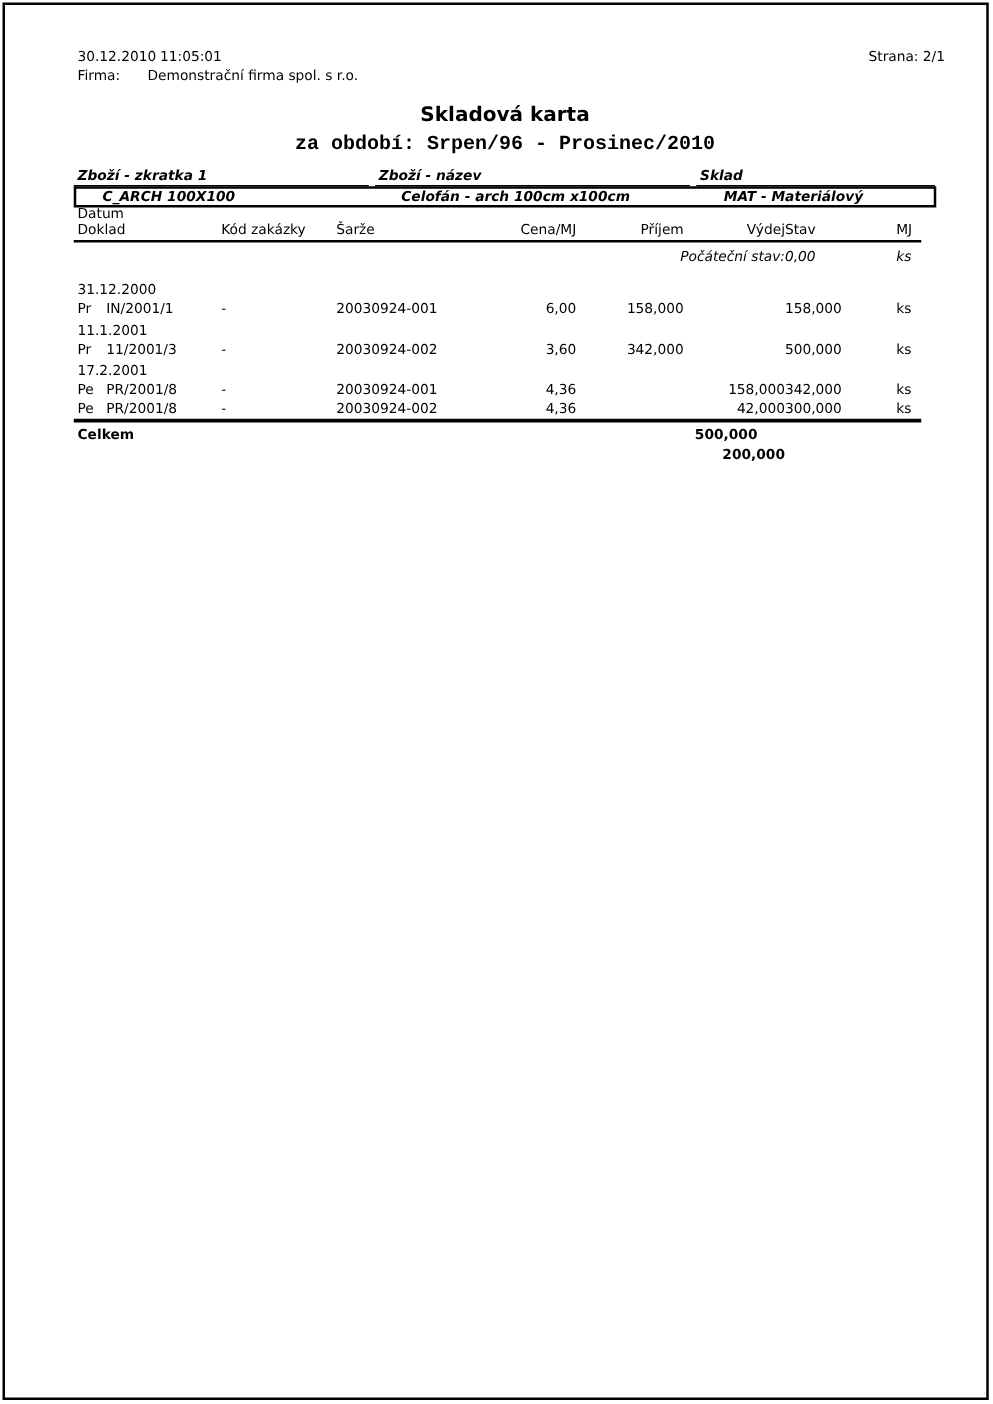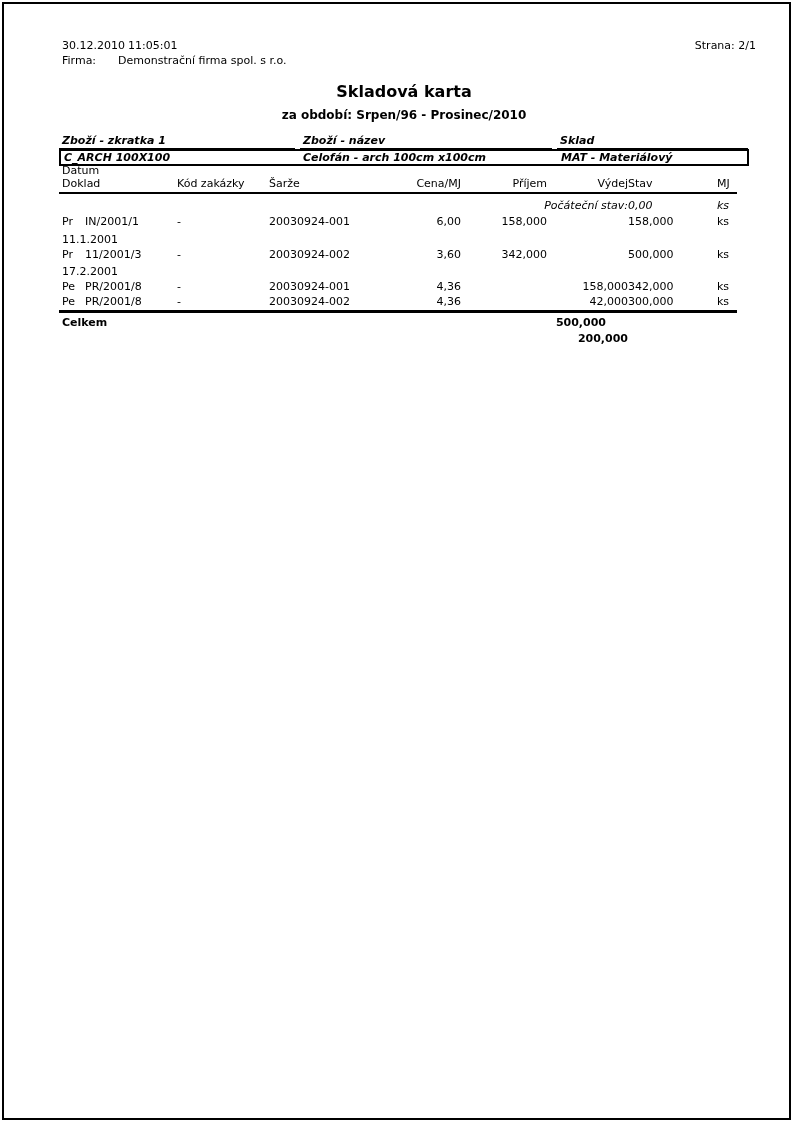--- a/index.html
+++ b/index.html
@@ -17,32 +17,32 @@
   .ph-line1 { display:flex; }
   .ph-date { display:inline-block; width:66px; }
   .ph-time { display:inline-block; }
   .ph-spacer { flex:1; }
   .ph-line2 { display:flex; margin-top:1px; }
   .ph-firma-label { display:inline-block; width:56px; }
 
   
   .title-block { position:absolute; top:78px; left:59px; width:690px; text-align:center; }
   .title { font-size:16px; font-weight:bold; line-height:28px; }
-  .subtitle { font-size:12px; font-weight:bold; line-height:15px; margin-top:2px; }
+  .subtitle { font-size:16px; font-weight:bold; line-height:15px; margin-top:2px;font-family:Liberation Mono, monospace; }
 
   
   .item-info { position:absolute; top:134px; left:59px; width:690px; }
   .item-labels { display:flex; font-style:italic;font-weight:bold; }
   .il { border-bottom:1px solid #000; height:15px; line-height:14px; padding-left:3px; }
   .il-a { width:236px; }
   .il-b { width:252px; margin-left:5px; }
   .il-c { width:191px; margin-left:5px; }
   .item-values { display:flex; border:2px solid #000; height:17px; line-height:13px; font-weight:bold; font-style:italic; margin-top:0px; }
   .iv { padding-top:0px; }
-  .iv-a { width:239px; padding-left:3px; }
+  .iv-a { width:239px; padding-left:3px;margin-left:18px; }
   .iv-b { width:257px; padding-left:3px; }
   .iv-c { flex:1; padding-left:4px; }
 
   
   .table { position:absolute; top:164px; left:59px; width:678px; }
   .trow { display:flex; height:14px; line-height:14px; }
   .c1 { width:114px; padding-left:3px; }
   .c2 { width:95px;  padding-left:4px; }
   .c3 { width:104px; padding-left:1px; }
   .c4 { width:89px;  text-align:right; }
@@ -118,20 +118,21 @@
       <div class="c8">MJ</div>
     </div>
   </div>
 
   <div class="trow opening">
     <div class="op-label">Počáteční stav:</div>
     <div class="c7">0,00</div>
     <div class="c8">ks</div>
   </div>
 
+  <div class="group-date">31.12.2000</div>
   <div class="trow data-row">
     <div class="c1"><span class="doc-type">Pr</span><span>IN/2001/1</span></div>
     <div class="c2">-</div>
     <div class="c3">20030924-001</div>
     <div class="c4">6,00</div>
     <div class="c5">158,000</div>
     <div class="c6"></div>
     <div class="c7">158,000</div>
     <div class="c8">ks</div>
   </div>

